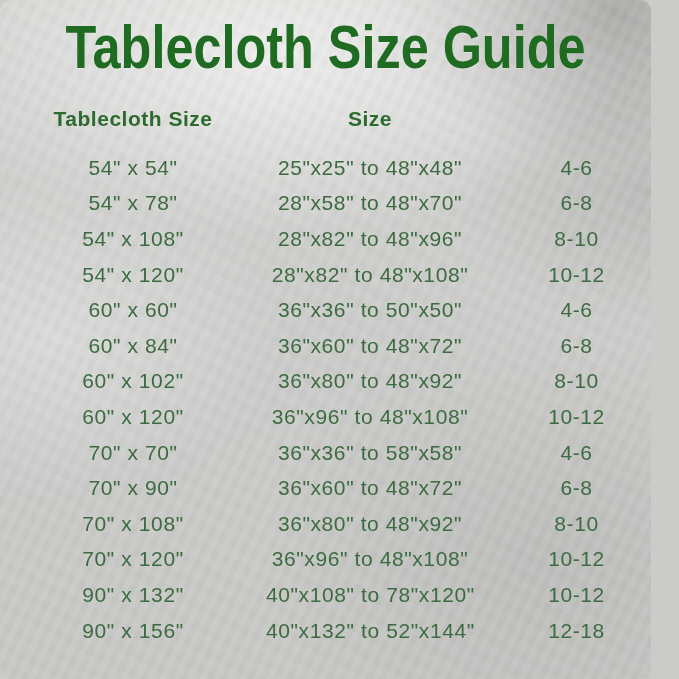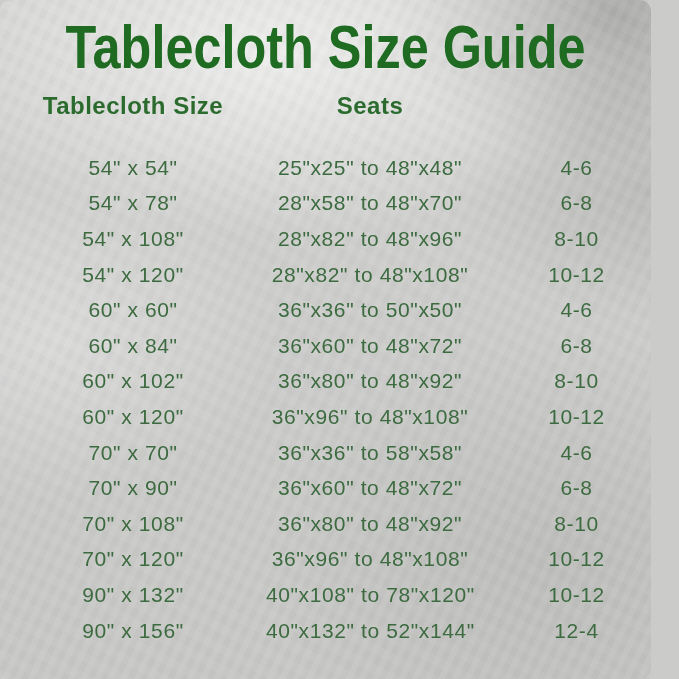--- a/index.html
+++ b/index.html
@@ -34,42 +34,42 @@
     text-shadow: 0 1px 0 rgba(255,255,255,0.25);
     white-space: nowrap;
   }
   .grid-row {
     display: grid;
     grid-template-columns: 266px 208px 205px;
     align-items: center;
     width: 679px;
   }
   .header-row {
-    position: absolute; top: 87px; left: 0; height: 38px;
-    font-size: 24px; font-weight: 700; letter-spacing: 0.5px;
+    position: absolute; top: 100px; left: 0; height: 38px;
+    font-size: 21px; font-weight: 700; letter-spacing: 0.5px;
     color: #2b6c2e;
   }
   .rows {
     position: absolute; top: 150px; left: 0;
     display: flex; flex-direction: column;
   }
   .row { height: 35.6px; font-size: 21px; color: #3d6b40; letter-spacing: 0.6px; }
   .cell { text-align: center; white-space: nowrap; }
 </style>
 </head>
 <body>
 
 <div class="canvas">
   <div class="texture"></div>
 
   <h1 class="title">Tablecloth Size Guide</h1>
 
   <div class="grid-row header-row">
     <div class="cell">Tablecloth Size</div>
-    <div class="cell">Seats</div>
+    <div class="cell">Size</div>
   </div>
 
   <div class="rows" id="rows">
     <div class="grid-row row">
       <div class="cell">54" x 54"</div>
       <div class="cell">25"x25" to 48"x48"</div>
       <div class="cell">4-6</div>
     </div>
 
     <div class="grid-row row">
@@ -140,17 +140,17 @@
 
     <div class="grid-row row">
       <div class="cell">90" x 132"</div>
       <div class="cell">40"x108" to 78"x120"</div>
       <div class="cell">10-12</div>
     </div>
 
     <div class="grid-row row">
       <div class="cell">90" x 156"</div>
       <div class="cell">40"x132" to 52"x144"</div>
-      <div class="cell">12-4</div>
+      <div class="cell">12-18</div>
     </div>
   </div>
 
 </div>
 
 </body></html>

